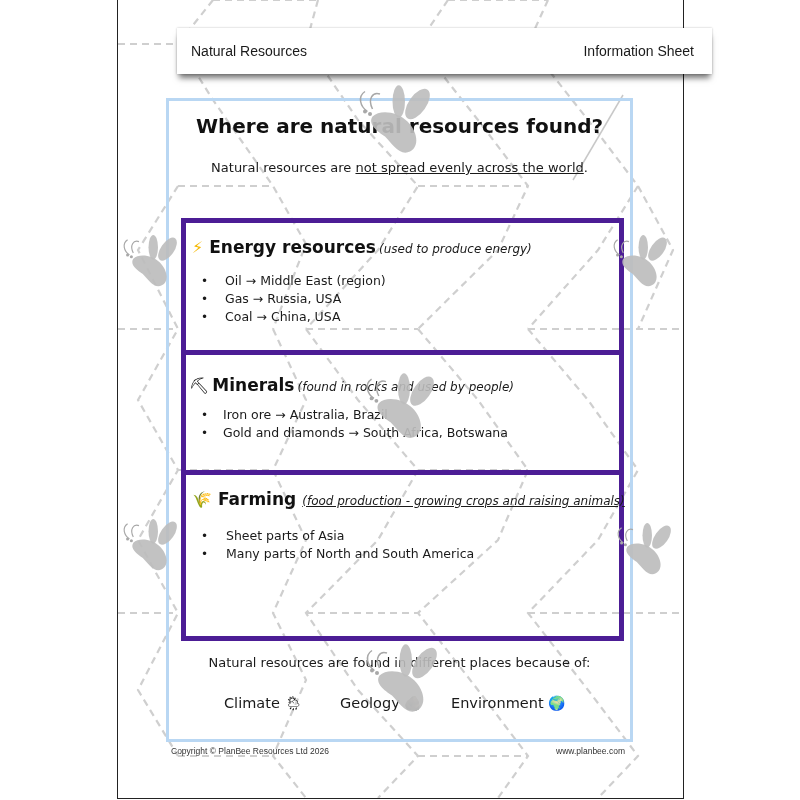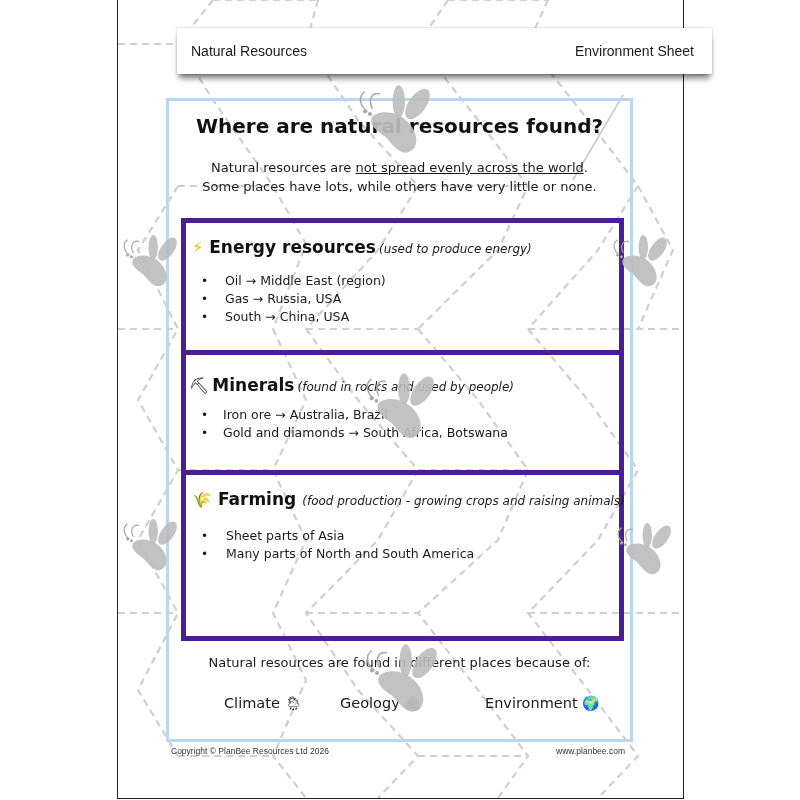--- a/index.html
+++ b/index.html
@@ -104,73 +104,72 @@
       <polyline points="410,329 470,400 520,470 480,540 410,613 470,690 520,756 480,798"></polyline>
       <polyline points="60,186 20,250 60,329 20,400 60,470 20,540 60,613 20,690 60,756"></polyline>
       <polyline points="520,186 555,250 520,329"></polyline>
     </g>
     <line x1="505" y1="95" x2="455" y2="180" stroke="#c8c8c8" stroke-width="1.5"></line>
   </svg>
 </div>
 
 <div class="header-bar">
   <span class="header-left">Natural Resources</span>
-  <span class="header-right">Environment Sheet</span>
+  <span class="header-right">Information Sheet</span>
 </div>
 
 <div class="frame"></div>
 
 <h1 class="title" style="margin:0;">Where are natural resources found?</h1>
 
 <div class="intro">
   <span>Natural resources are </span><u>not spread evenly across the world</u><span>.</span><br>
-  <span>Some places have lots, while others have very little or none.</span>
 </div>
 
 <div class="section sec-energy">
   <div class="sec-head" style="top:14px;">
     <span class="icon" style="color:#f5b800;">⚡</span><span>Energy resources</span><span class="sub">(used to produce energy)</span>
   </div>
   <ul class="bullets" style="top:49px;">
     <li>Oil → Middle East (region)</li>
     <li>Gas → Russia, USA</li>
-    <li>South → China, USA</li>
+    <li>Coal → China, USA</li>
   </ul>
 </div>
 
 <div class="section sec-minerals">
   <div class="sec-head" style="top:30px; left:3px;">
     <span class="icon" style="margin-right:3px;">⛏</span><span>Minerals</span><span class="sub">(found in rocks and used by people)</span>
   </div>
   <ul class="bullets" style="top:61px;">
     <li style="padding-left:37px;">Iron ore → Australia, Brazil</li>
     <li style="padding-left:37px;">Gold and diamonds → South Africa, Botswana</li>
   </ul>
 </div>
 
 <div class="section sec-farming">
   <div class="sec-head" style="top:14px;">
-    <span class="icon">🌾</span><span>Farming</span><span class="sub" style="margin-left:6px;">(food production - growing crops and raising animals)</span>
+    <span class="icon">🌾</span><span>Farming</span><span class="sub" style="margin-left:6px;text-decoration:underline;">(food production - growing crops and raising animals)</span>
   </div>
   <ul class="bullets" style="top:52px;">
     <li style="padding-left:40px;">Sheet parts of Asia</li>
     <li style="padding-left:40px;">Many parts of North and South America</li>
   </ul>
 </div>
 
 <div class="because">Natural resources are found in different places because of:</div>
 
 <div class="factors">
   <span class="factor" style="left:224px;">
     <span>Climate</span><span class="ficon">🌦</span>
   </span>
   <span class="factor" style="left:340px;">
     <span>Geology</span><span class="ficon">🪨</span>
   </span>
-  <span class="factor" style="left:485px;">
+  <span class="factor" style="left:451px;">
     <span>Environment</span><span class="ficon">🌍</span>
   </span>
 </div>
 
 <div class="footer footer-left">Copyright © PlanBee Resources Ltd 2026</div>
 <div class="footer footer-right">www.planbee.com</div>
 
 <svg class="bees" viewBox="0 0 800 800" xmlns="http://www.w3.org/2000/svg">
   <defs>
     <g id="bee">

